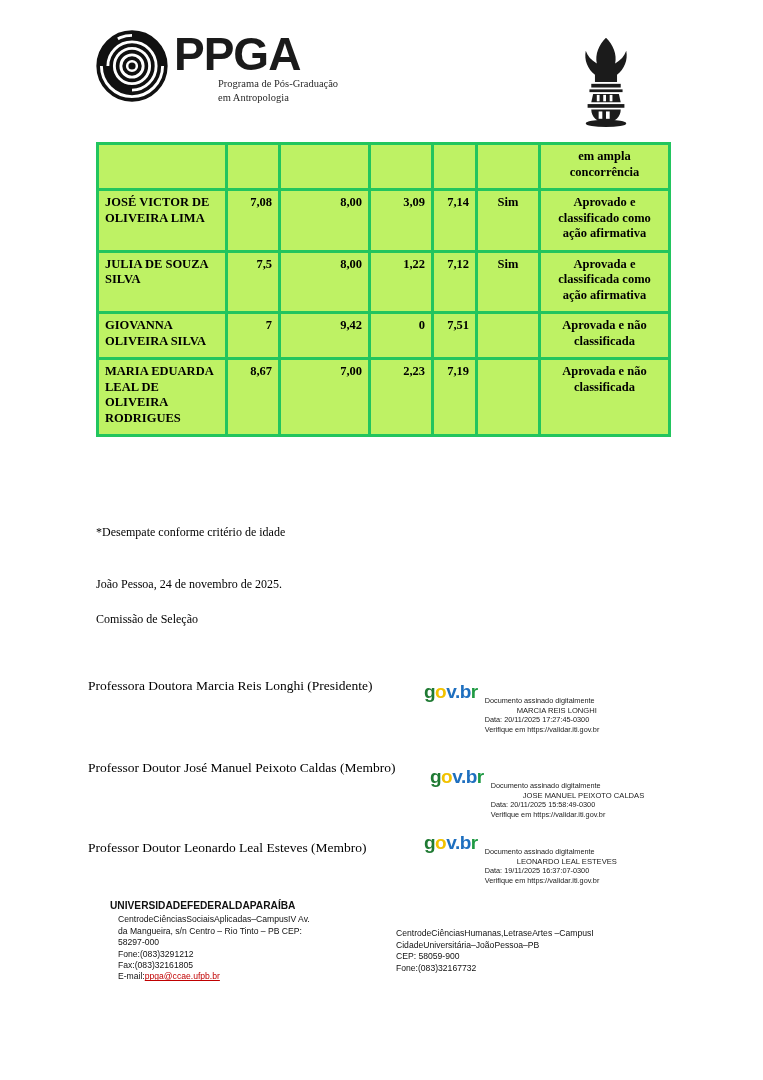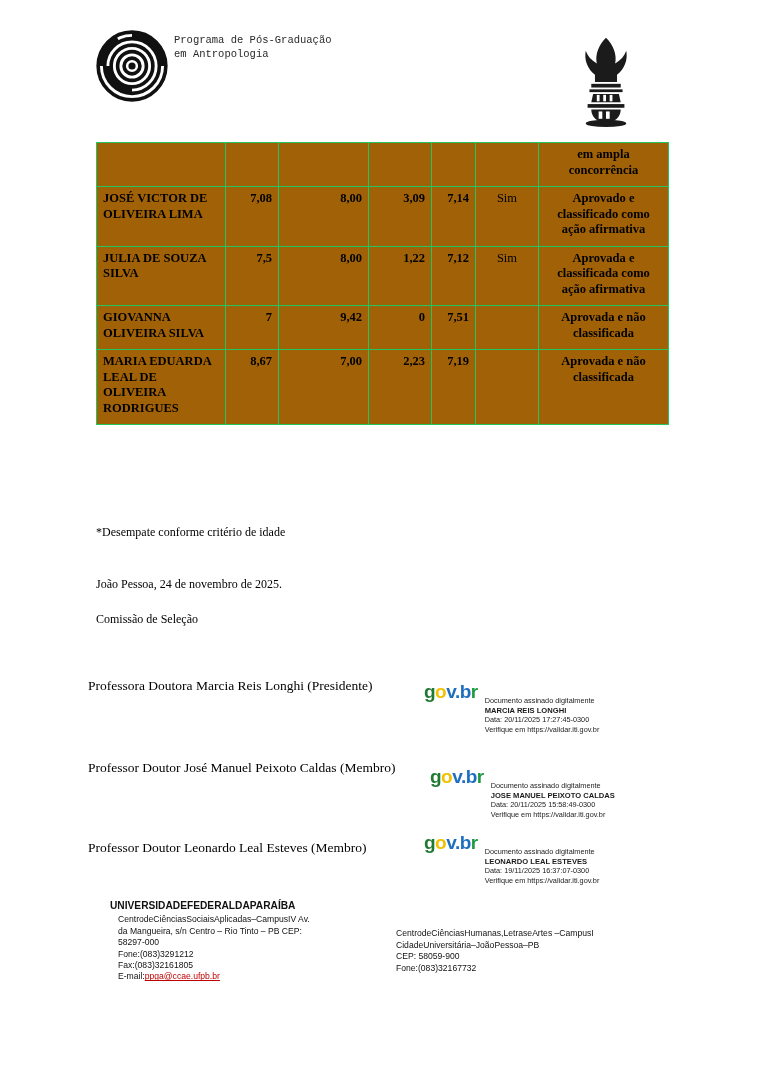--- a/index.html
+++ b/index.html
@@ -32,25 +32,26 @@
   .ppga-text { margin-left: 6px; padding-top: 2px; }
   .ppga-title {
     font-family: "Liberation Sans", sans-serif;
     font-weight: bold;
     font-size: 46px;
     line-height: 44px;
     letter-spacing: -1px;
     color: #1a1a1a;
   }
   .ppga-sub {
-    font-family: Liberation Mono, monospace;
+    font-family: Liberation Serif, serif;
     font-size: 10.5px;
     line-height: 12px;
     color: #2a2a2a;
     margin-top: 2px;
+    margin-left: 44px;
   }
   .ufpb-mark {
     position: absolute;
     left: 578px;
     top: 36px;
     width: 56px;
     height: 92px;
   }
 
   
@@ -59,31 +60,31 @@
     left: 96px;
     top: 142px;
     width: 572px;
   }
   table.results {
     border-collapse: collapse;
     width: 572px;
     table-layout: fixed;
   }
   table.results td {
-    border: 1px solid #22c55e;
-    background: #a16207;
+    border: 3px solid #22c55e;
+    background: #bef264;
     vertical-align: top;
     padding: 4px 6px 8px 6px;
     font-family: "Liberation Serif", serif;
     font-size: 12.5px;
     line-height: 15.5px;
   }
   td.c-name { text-align: left; font-weight: bold; }
   td.c-num  { text-align: right; font-weight: bold; margin-top: 34px; }
-  td.c-yes  { text-align: center; font-weight: normal; }
+  td.c-yes  { text-align: center; font-weight: bold; }
   td.c-res  { text-align: center; font-weight: bold; }
   .col1 { width: 129px; }
   .col2 { width: 53px; }
   .col3 { width: 90px; }
   .col4 { width: 63px; }
   .col5 { width: 44px; }
   .col6 { width: 63px; }
   .col7 { width: 130px; }
   tr.head-row td { padding-top: 4px; padding-bottom: 8px; }
   tr.head-row td.c-res { vertical-align: top; }
@@ -132,21 +133,21 @@
   .gov-logo .r { color: #1f9a43; }
   .gov-info {
     margin-left: 7px;
     font-family: "Liberation Sans", sans-serif;
     font-size: 7.3px;
     line-height: 9.6px;
     color: #1a1a1a;
     white-space: nowrap;
   }
   .gov-info .l1 { color: #222; margin-top: 23px; }
-  .gov-info .l2 { font-weight: bold; font-size: 7.6px; }
+  .gov-info .l2 { font-weight: normal; font-size: 7.6px; margin-left: 32px; }
   .gov-info .l3, .gov-info .l4 { color: #222; }
 
   .gov1 { left: 424px; top: 673px; }
   .gov1 .gov-logo { margin-top: 9px; }
   .gov2 { left: 430px; top: 758px; }
   .gov2 .gov-logo { margin-top: 9px; }
   .gov3 { left: 424px; top: 824px; }
   .gov3 .gov-logo { margin-top: 9px; }
 
   
@@ -189,20 +190,21 @@
         <circle cx="50" cy="50" r="29"></circle>
         <circle cx="50" cy="50" r="20"></circle>
         <circle cx="50" cy="50" r="11"></circle>
       </g>
       <circle cx="50" cy="50" r="5" fill="#111"></circle>
       <path d="M50 3 A47 47 0 0 1 97 50 L88 50 A38 38 0 0 0 50 12 Z" fill="#111"></path>
       <path d="M50 88 A38 38 0 0 1 12 50 L21 50 A29 29 0 0 0 50 79 Z" fill="#111"></path>
       <path d="M3 50 A47 47 0 0 1 28 8 L33 17 A38 38 0 0 0 12 50 Z" fill="#111"></path>
     </svg>
     <div class="ppga-text">
+      <div class="ppga-title">PPGA</div>
       <div class="ppga-sub">Programa de Pós-Graduação</div>
       <div class="ppga-sub">em Antropologia</div>
     </div>
   </div>
 
   <svg class="ufpb-mark" viewBox="0 0 60 100">
     <g fill="#1b1b1b">
       <path d="M30 2 C22 10 18 20 20 30 C14 26 10 22 8 16 C6 26 10 36 18 42 L18 50 L42 50 L42 42 C50 36 54 26 52 16 C50 22 46 26 40 30 C42 20 38 10 30 2 Z"></path>
       <rect x="14" y="52" width="32" height="4"></rect>
       <rect x="12" y="58" width="36" height="3"></rect>

